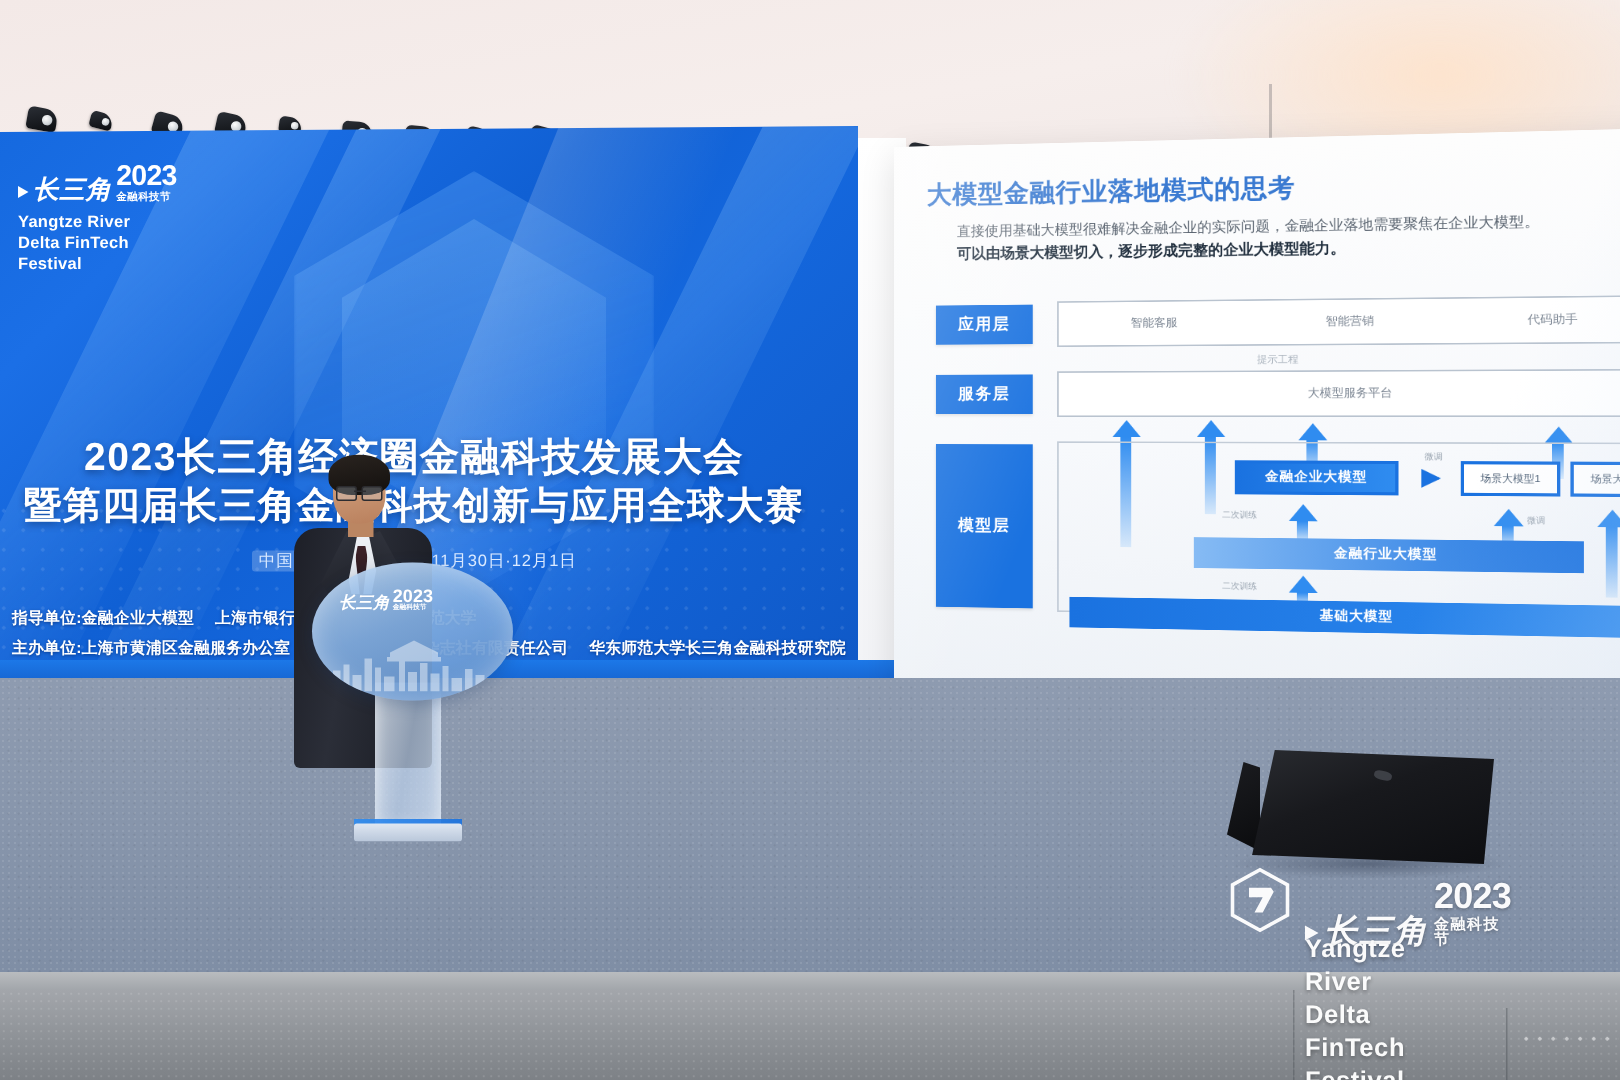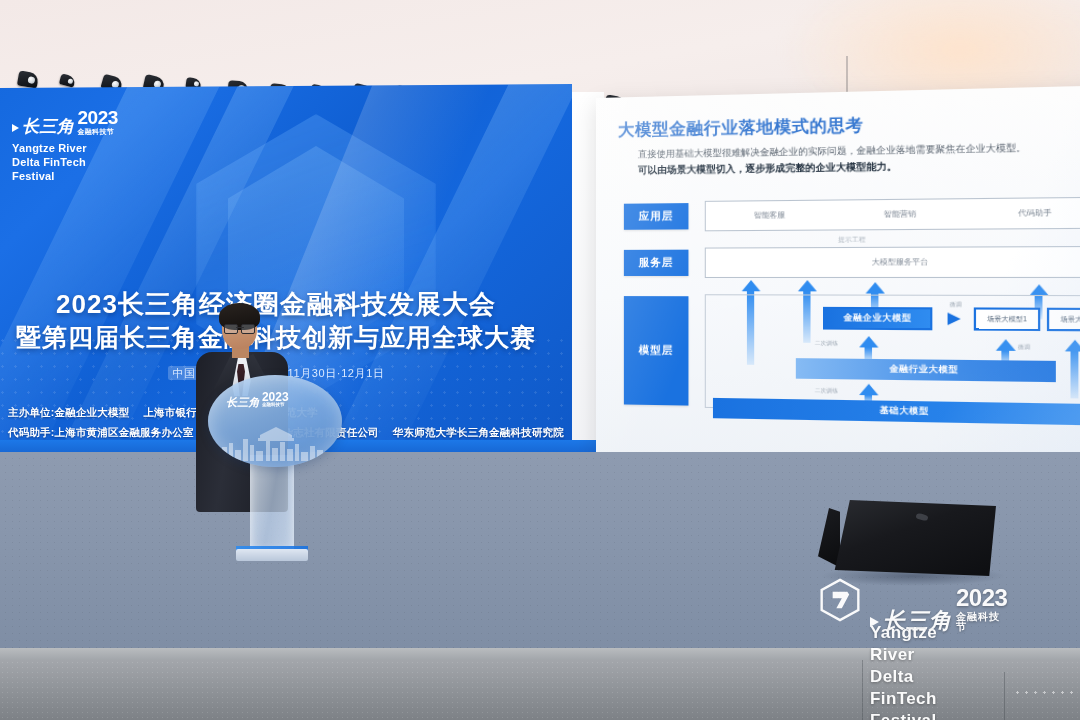--- a/index.html
+++ b/index.html
@@ -467,22 +467,22 @@
       <div class="l1">2023长三角经济圈金融科技发展大会</div>
       <div class="l2">暨第四届长三角金融科技创新与应用全球大赛</div>
     </div>
 
     <div class="bd-date">
       <span class="city">中国 · 上海</span>
       <span>2023年11月30日·12月1日</span>
     </div>
 
     <div class="bd-sponsors" id="sponsor-block">
-        <div><span>主办单位:</span><span>金融企业大模型</span><span class="sp-sep"></span><span>上海市银行同业公会</span><span class="sp-sep"></span><span>华东师范大学</span></div>
-        <div><span>代码助手:</span><span>上海市黄浦区金融服务办公室</span><span class="sp-sep"></span><span>《金融电子化》杂志社有限责任公司</span><span class="sp-sep"></span><span>华东师范大学长三角金融科技研究院</span></div>
+        <div><span>指导单位:</span><span>金融企业大模型</span><span class="sp-sep"></span><span>上海市银行同业公会</span><span class="sp-sep"></span><span>华东师范大学</span></div>
+        <div><span>主办单位:</span><span>上海市黄浦区金融服务办公室</span><span class="sp-sep"></span><span>《金融电子化》杂志社有限责任公司</span><span class="sp-sep"></span><span>华东师范大学长三角金融科技研究院</span></div>
         <div><span>联合主办:</span><span>江苏省数字金融协会</span><span class="sp-sep"></span><span>浙江数字金融科技联合会</span><span class="sp-sep"></span><span>安徽省数字金融科技协会</span></div>
         <div><span class="sp-sep"></span><span class="sp-sep"></span></div>
       </div>
   </div>
 
   <div class="backdrop-base"></div>
 
   <div class="screen">
     <div class="slide-title">大模型金融行业落地模式的思考</div>
     <div class="slide-body">

